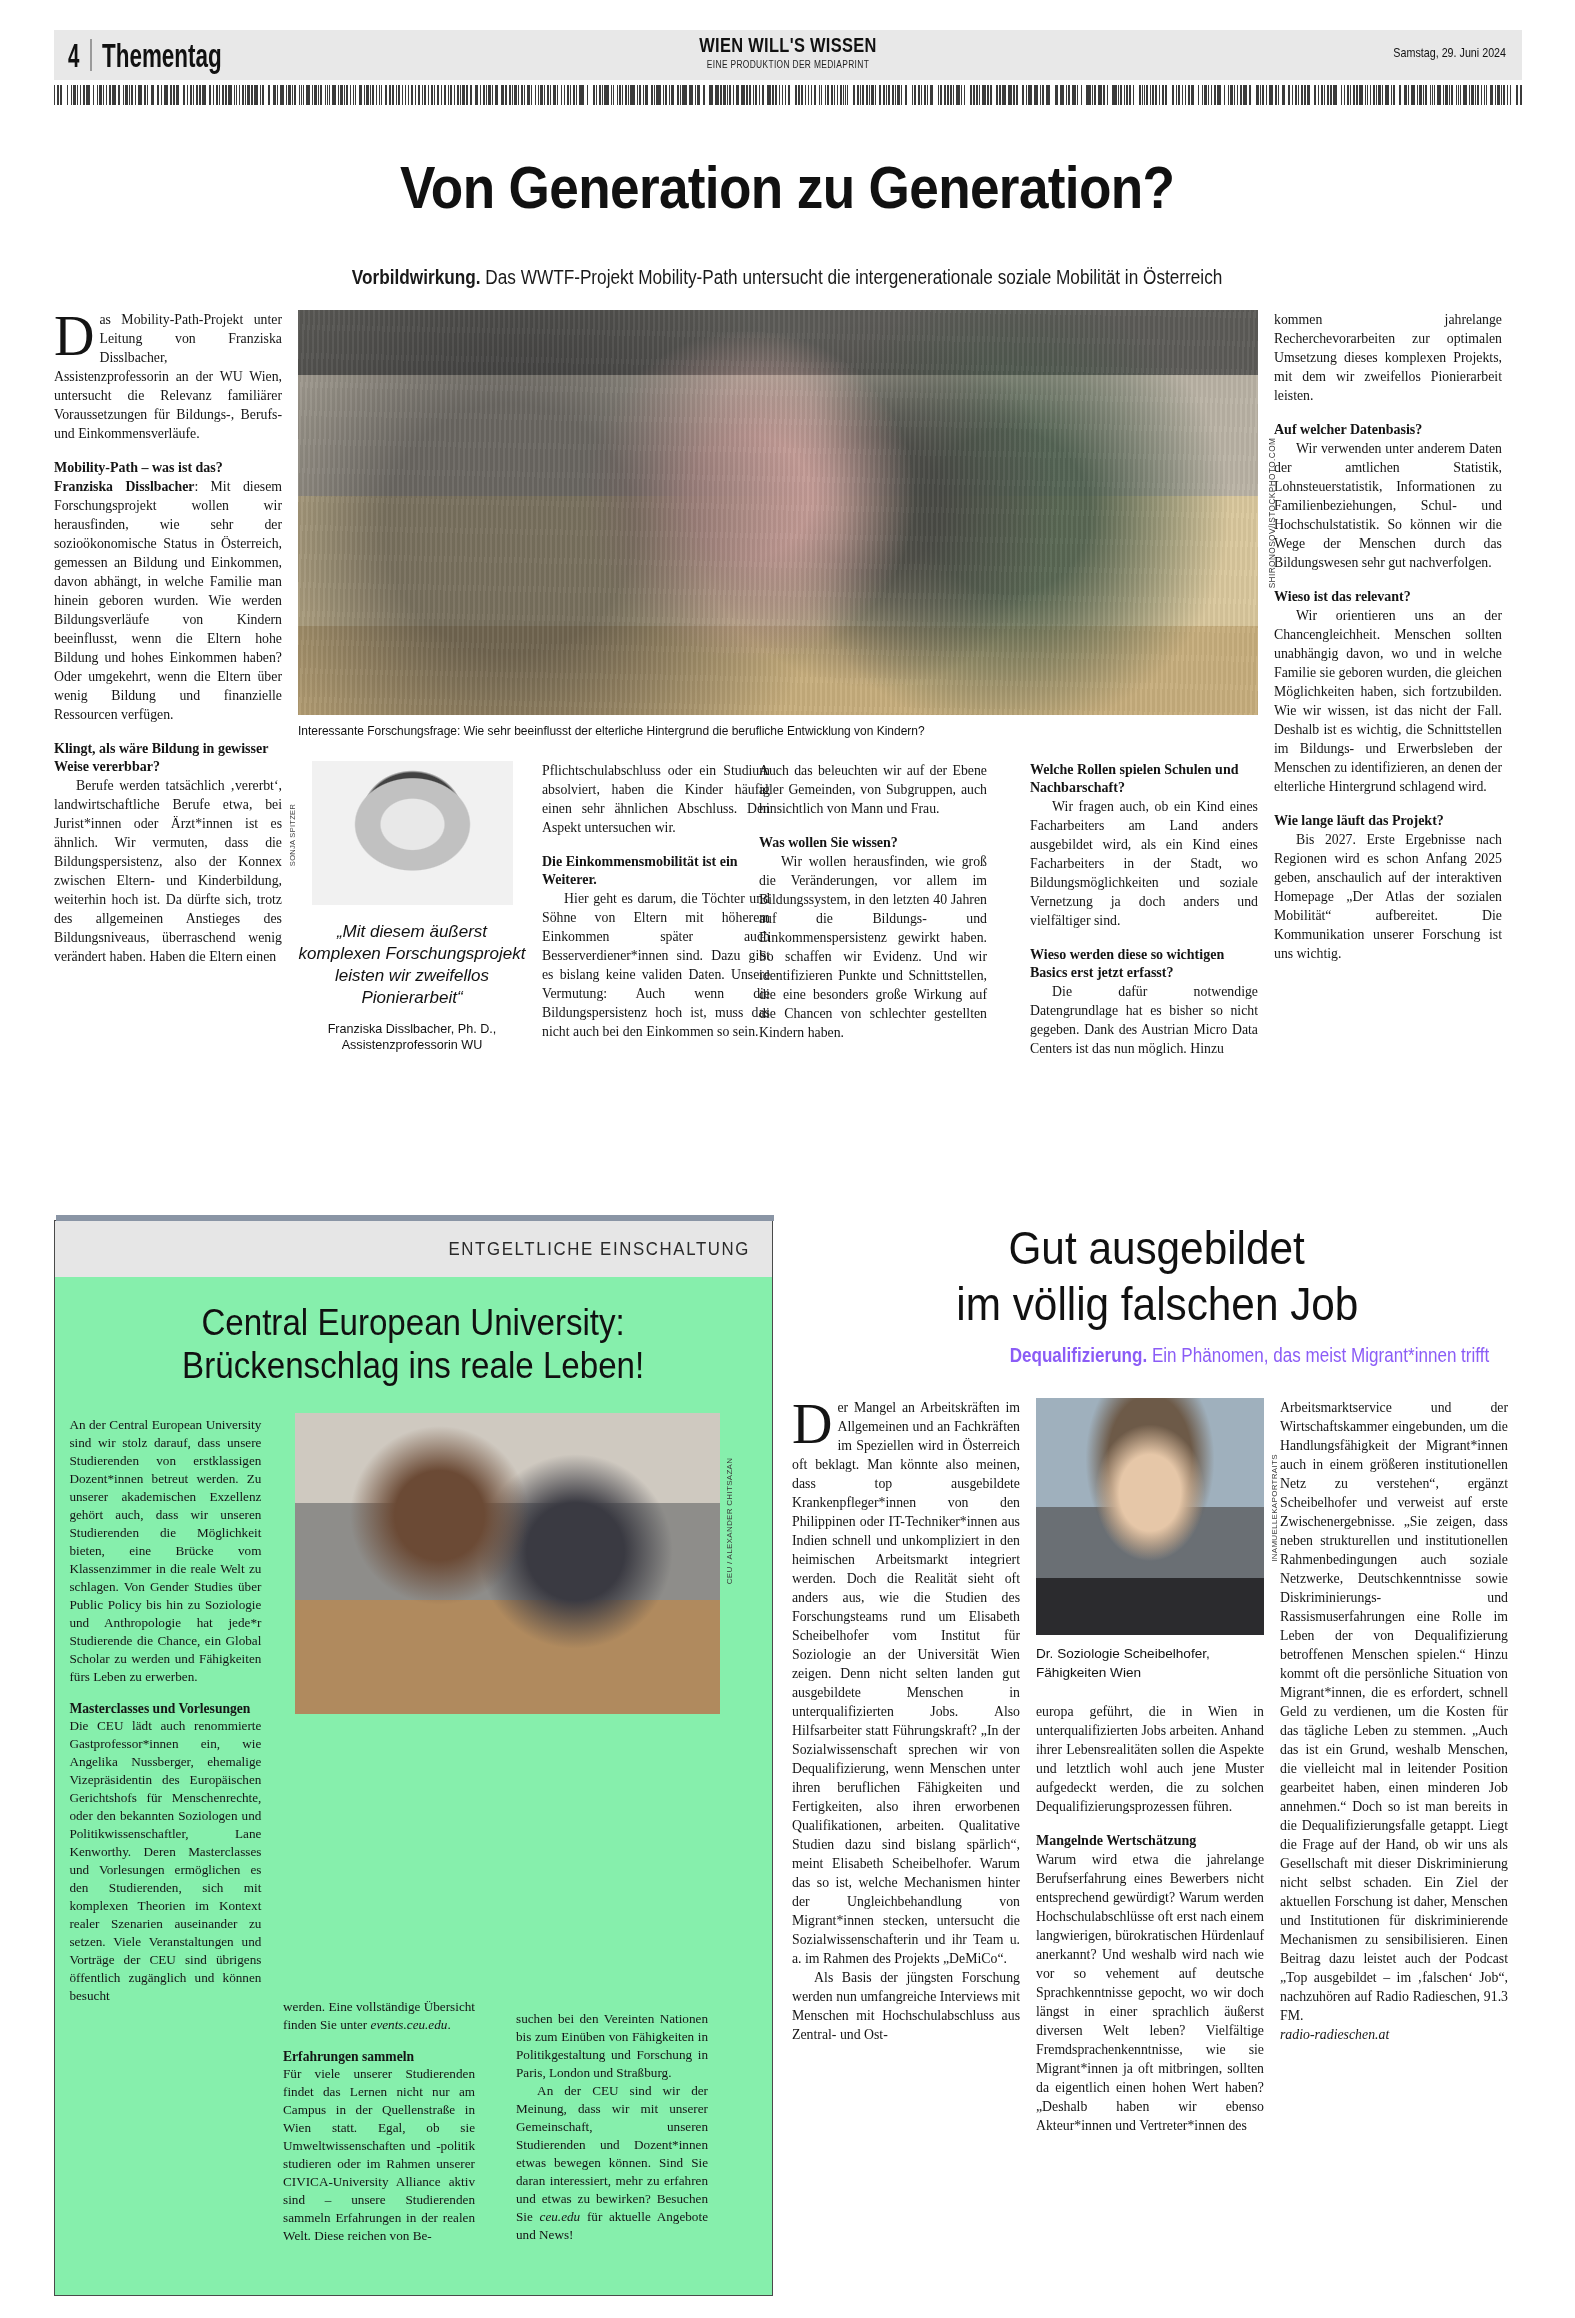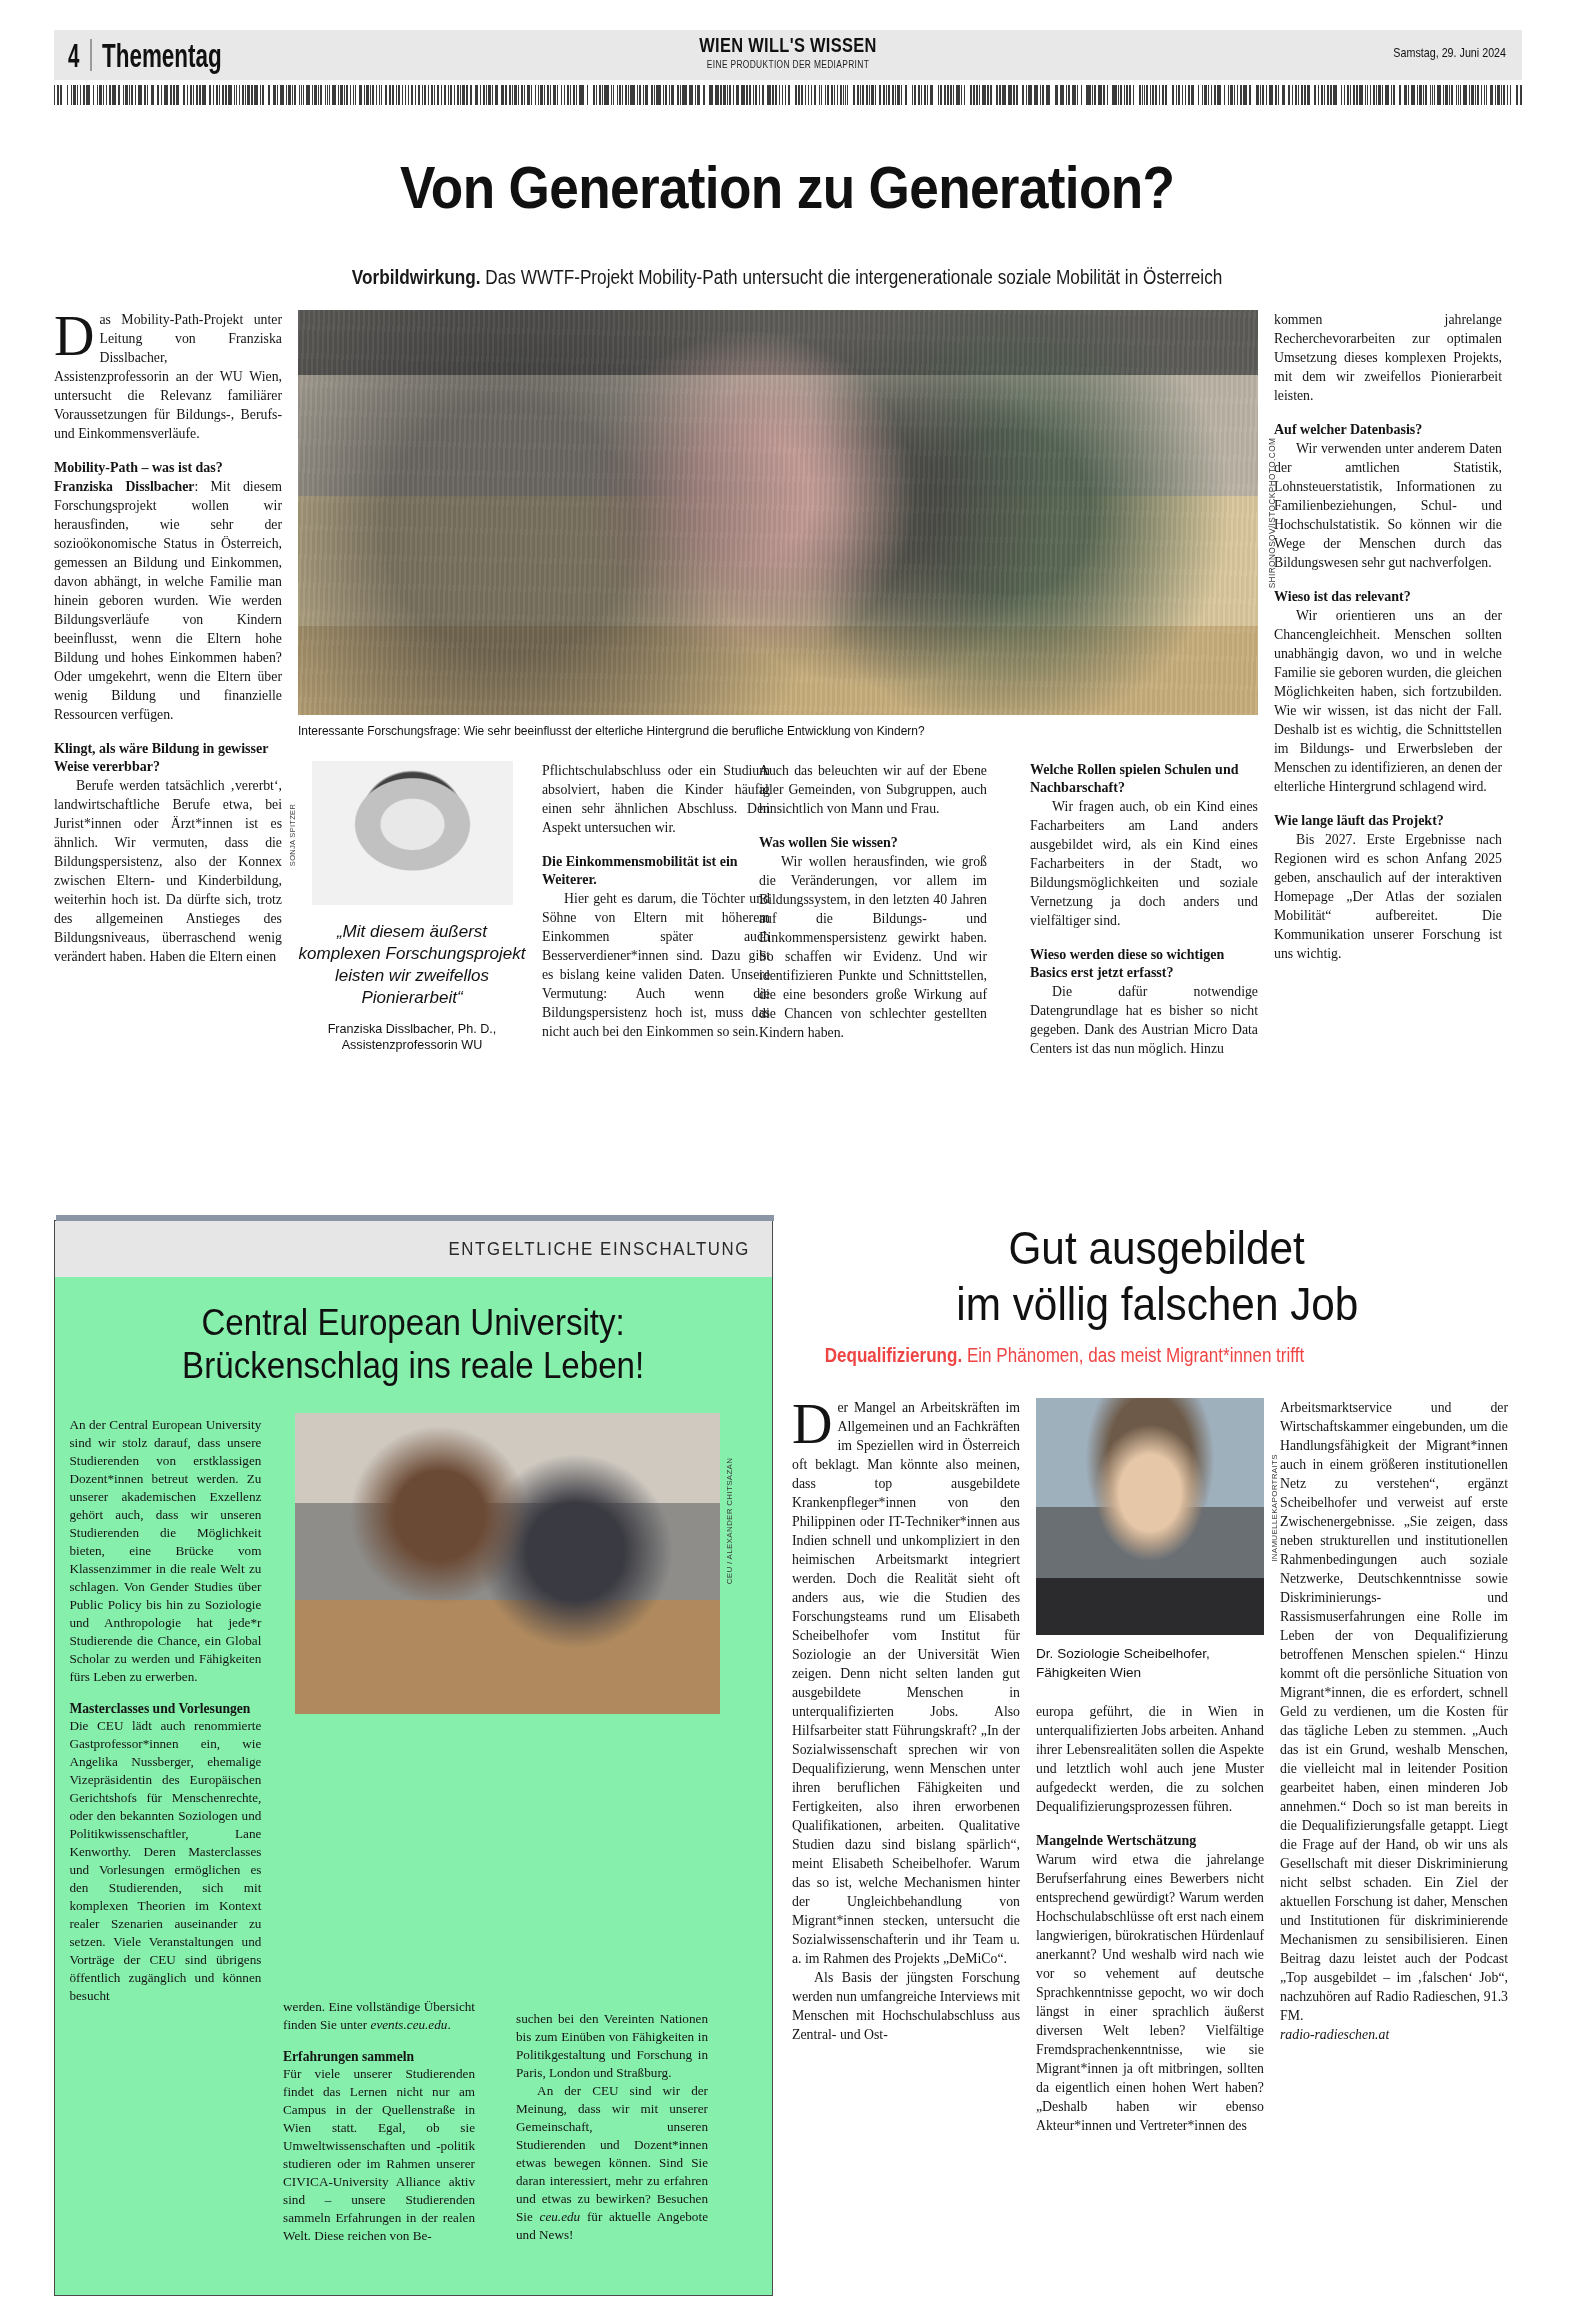--- a/index.html
+++ b/index.html
@@ -203,22 +203,22 @@
 
   
   .art2{position:absolute;left:792px;top:1220px;width:730px;}
   .art2-title{
     text-align:center;
     font-family:"Liberation Sans",sans-serif;font-weight:400;
     font-size:47px;line-height:56px;color:#111;
   }
   .art2-title span{display:inline-block;transform:scaleX(.9);}
   .art2-sub{
-    text-align:left;margin-top:11.5px;
-    font-family:"Liberation Sans",sans-serif;font-size:19.4px;color:#ef4444;
+    text-align:right;margin-top:11.5px;
+    font-family:"Liberation Sans",sans-serif;font-size:19.4px;color:#8b5cf6;
   }
   .art2-sub span{display:inline-block;transform:scaleX(.88);}
   .art2-sub b{font-weight:700;}
   .a2col{
     position:absolute;width:228px;top:178px;
     font-size:13.8px;line-height:19px;text-align:justify;
     hyphens:auto;-webkit-hyphens:auto;
   }
   .a2col p{margin:0;text-indent:1.6em;}
   .a2col p.noindent{text-indent:0;}

